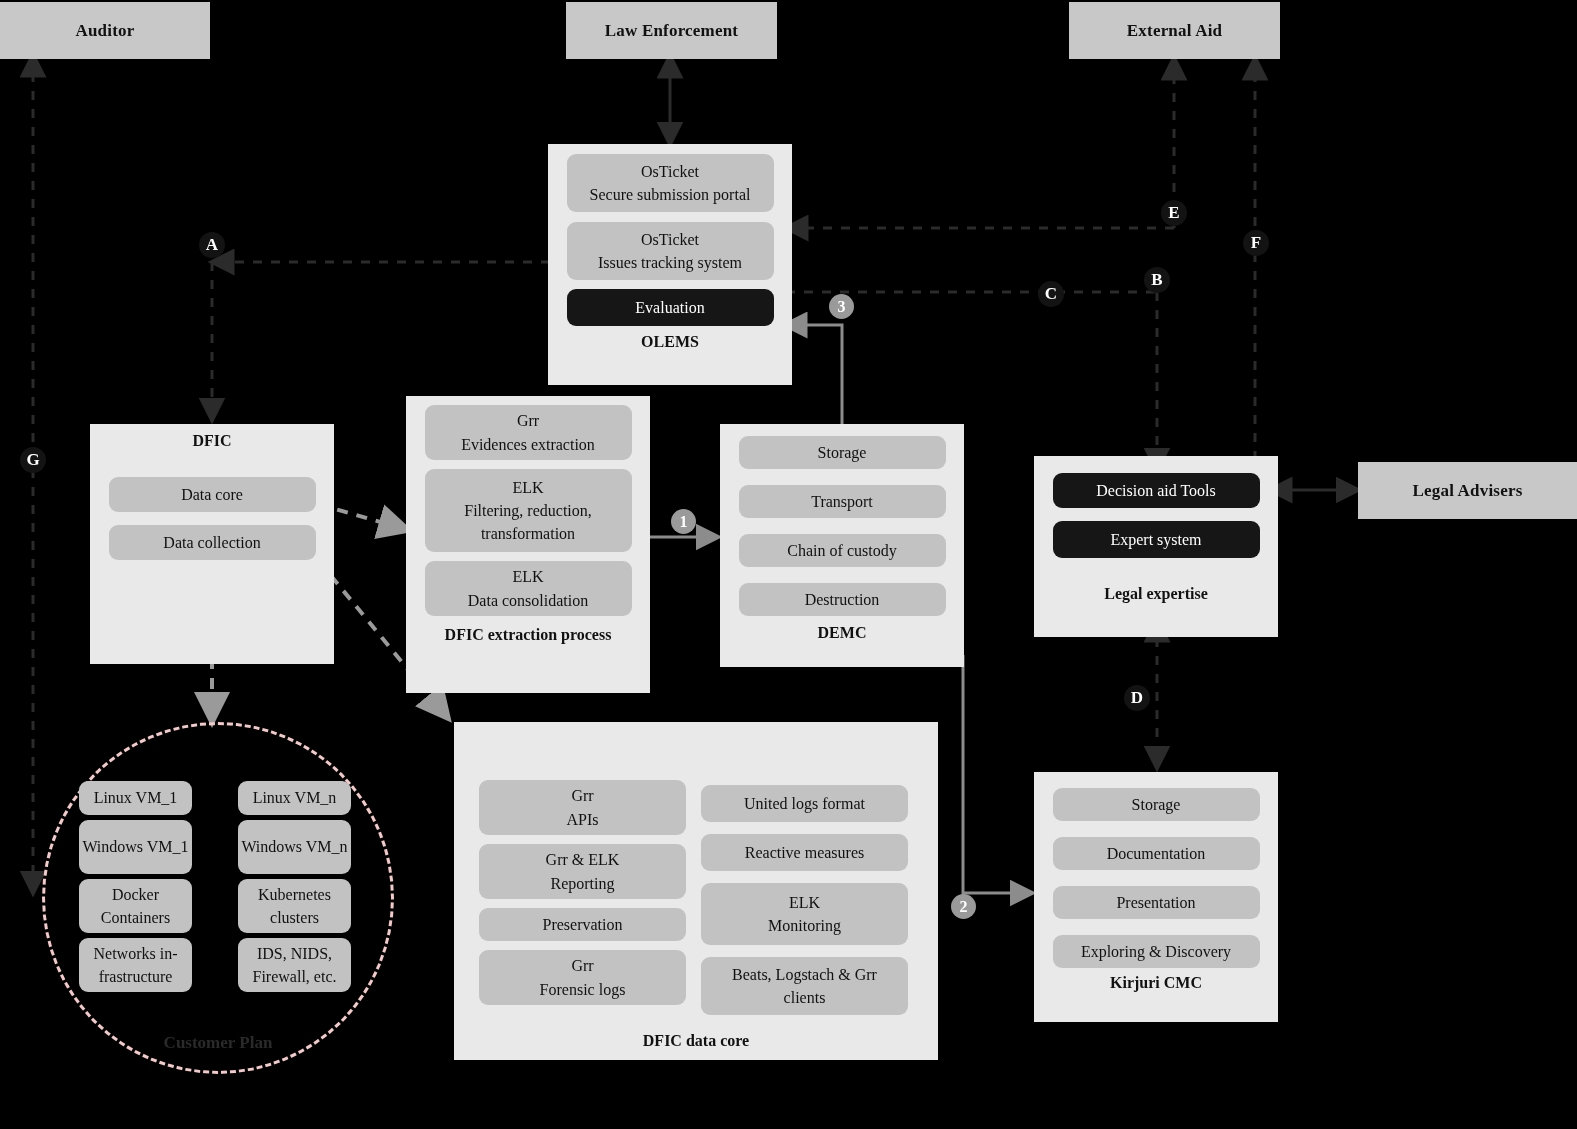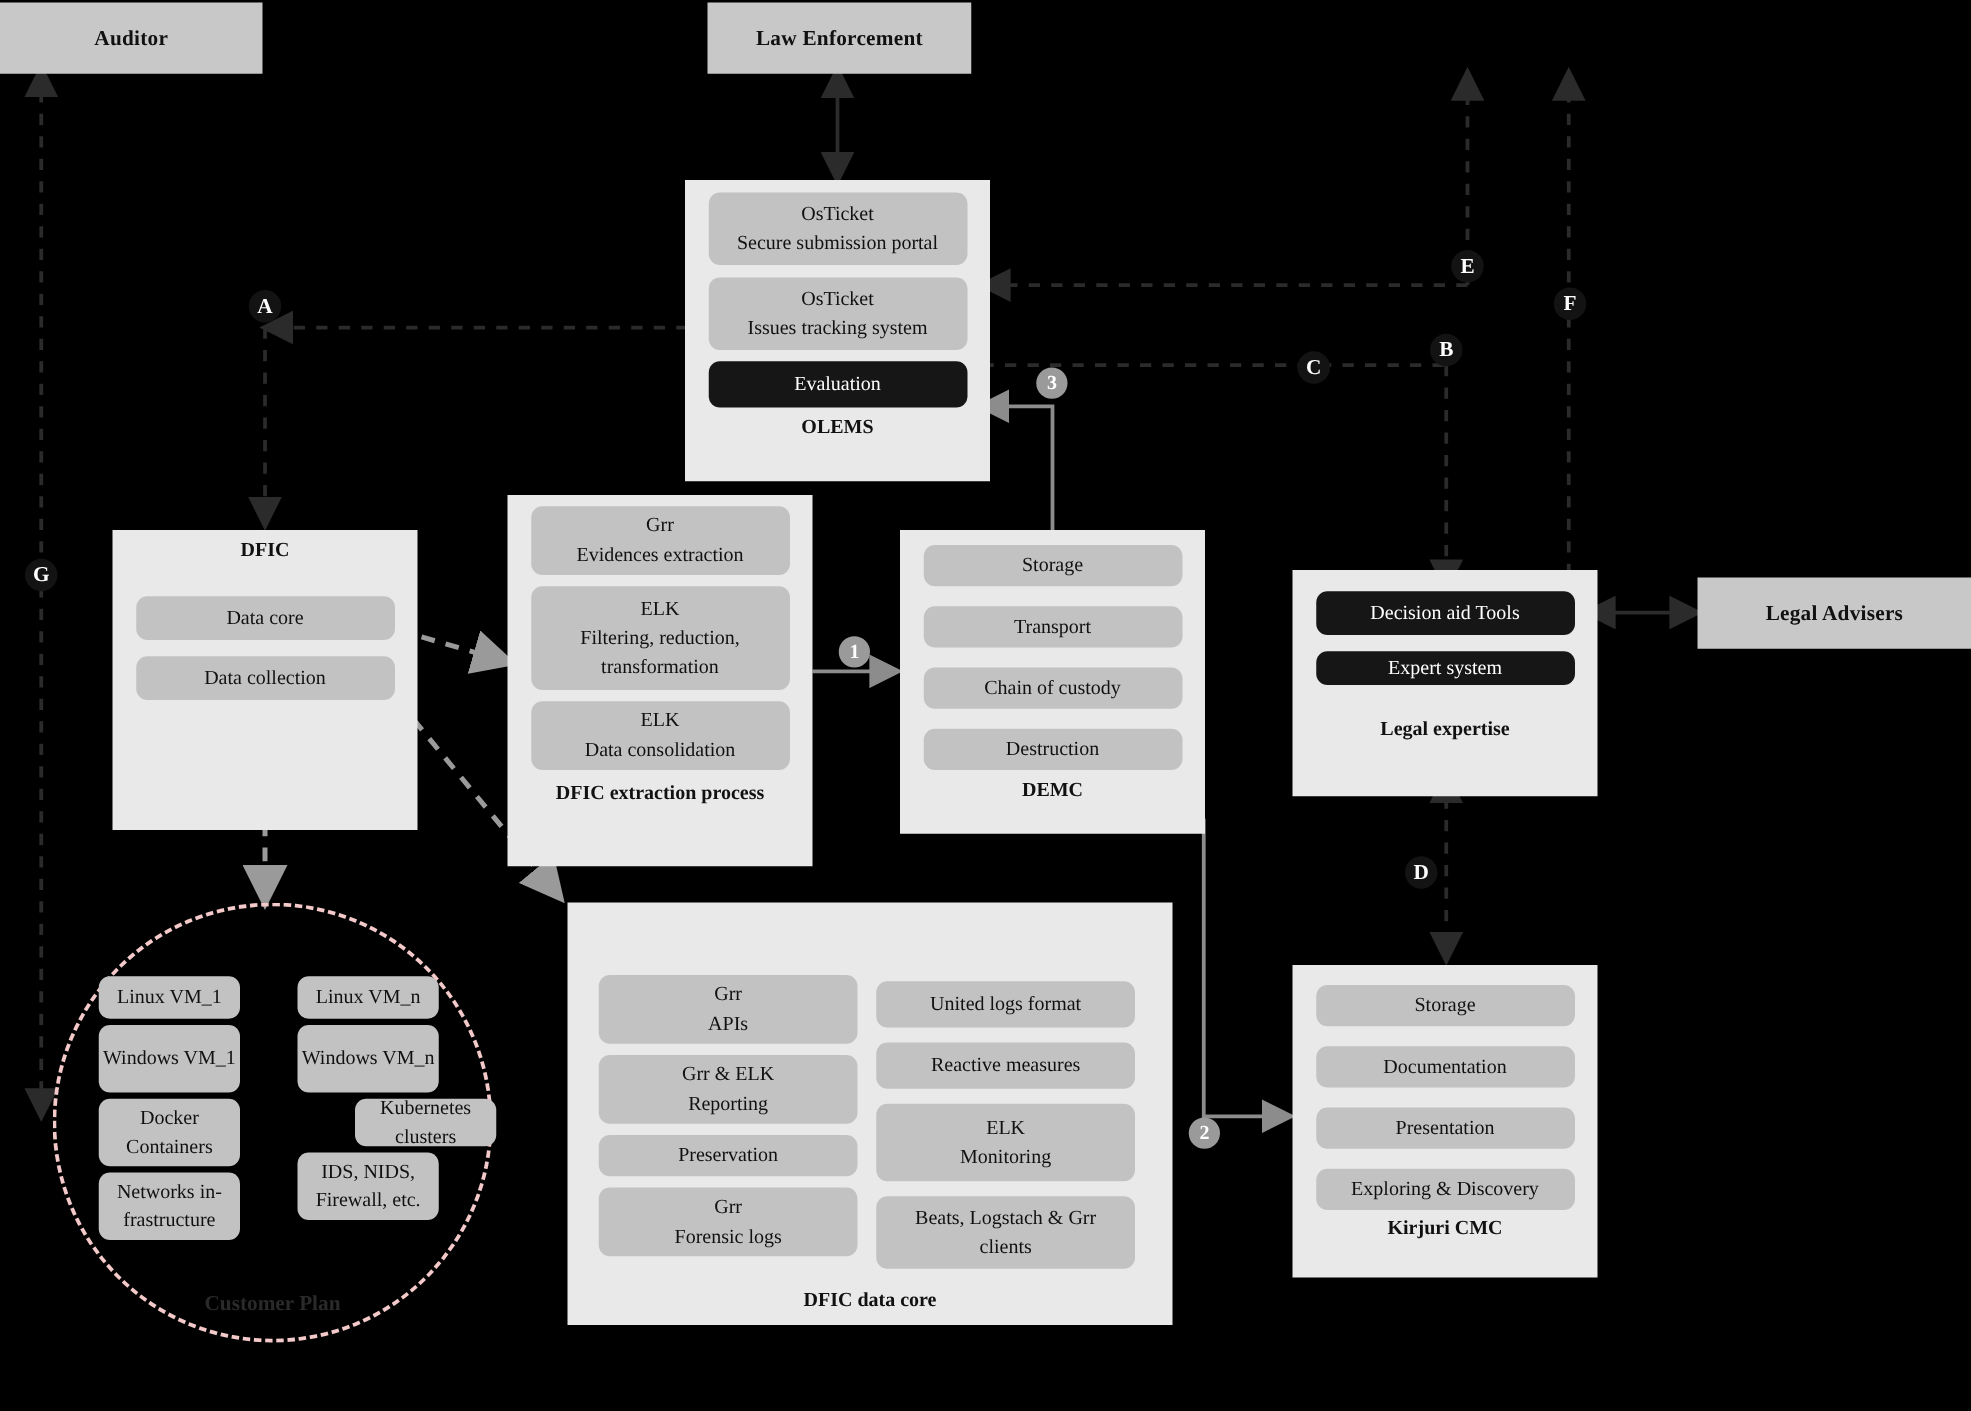--- a/index.html
+++ b/index.html
@@ -111,20 +111,23 @@
       <path d="M963,655 L963,893 L1032,893" marker-end="url(#arrGray)"></path>
     </g>
   </svg>
 
   <div class="actor" style="left:0px;top:2px;width:210px;height:57px;">
     <span>Auditor</span>
   </div>
   <div class="actor" style="left:566px;top:2px;width:211px;height:57px;">
     <span>Law Enforcement</span>
   </div>
+  <div class="actor" style="left:1069px;top:2px;width:211px;height:57px;">
+    <span>External Aid</span>
+  </div>
   <div class="actor" style="left:1358px;top:462px;width:219px;height:57px;">
     <span>Legal Advisers</span>
   </div>
 
   <div class="group" style="left:548px;top:144px;width:244px;height:231px;padding:10px 0 0 0;">
     <div class="pill" style="width:207px;height:58px;">
       <b>OsTicket</b>
       <span>Secure submission portal</span>
     </div>
     <div class="pill" style="width:207px;height:58px;margin-top:10px;">
@@ -176,21 +179,21 @@
     <div class="pill" style="width:207px;height:33px;margin-top:16px;">
       <span>Destruction</span>
     </div>
     <div class="group-title" style="margin-top:8px;">DEMC</div>
   </div>
 
   <div class="group" style="left:1034px;top:456px;width:244px;height:164px;padding:17px 0 0 0;">
     <div class="pill dark" style="width:207px;height:35px;">
       <span>Decision aid Tools</span>
     </div>
-    <div class="pill dark" style="width:207px;height:27px;margin-top:13px;">
+    <div class="pill dark" style="width:207px;height:37px;margin-top:13px;">
       <span>Expert system</span>
     </div>
     <div class="group-title" style="margin-top:27px;">Legal expertise</div>
   </div>
 
   <div class="group" style="left:1034px;top:772px;width:244px;height:234px;padding:16px 0 0 0;">
     <div class="pill" style="width:207px;height:33px;">
       <span>Storage</span>
     </div>
     <div class="pill" style="width:207px;height:33px;margin-top:16px;">
@@ -256,21 +259,21 @@
       <span>Networks in-frastructure</span>
     </div>
   </div>
   <div style="position:absolute;left:238px;top:781px;display:flex;flex-direction:column;">
     <div class="pill" style="width:113px;height:34px;">
       <span>Linux VM_n</span>
     </div>
     <div class="pill" style="width:113px;height:54px;margin-top:5px;">
       <span>Windows VM_n</span>
     </div>
-    <div class="pill" style="width:113px;height:38px;margin-top:5px;margin-left:46px;">
+    <div class="pill" style="width:113px;height:54px;margin-top:5px;">
       <span>Kubernetes clusters</span>
     </div>
     <div class="pill" style="width:113px;height:54px;margin-top:5px;">
       <span>IDS, NIDS, Firewall, etc.</span>
     </div>
   </div>
   <div class="plan-title" style="left:42px;top:1033px;width:352px;">Customer Plan</div>
 
   <div class="marker letter" style="left:199px;top:232px;">
     <span>A</span>

